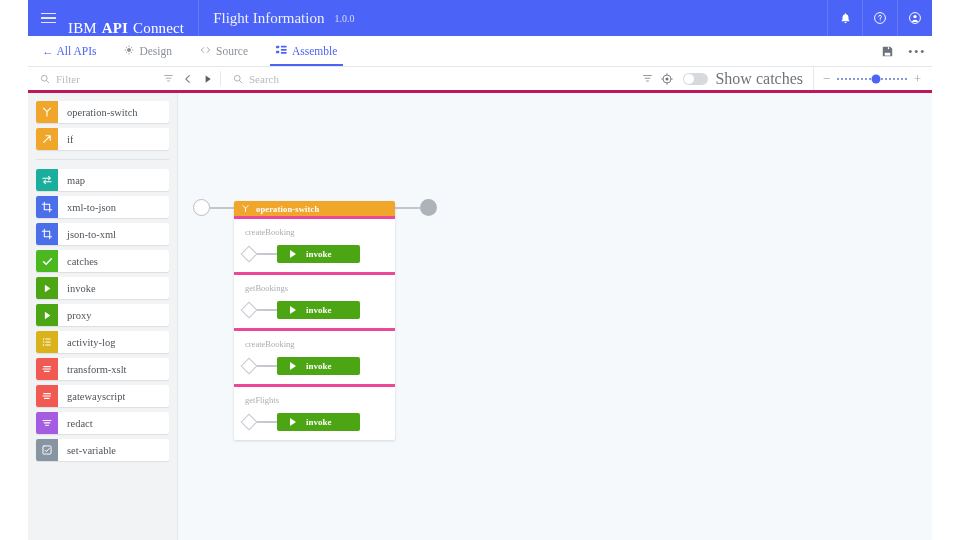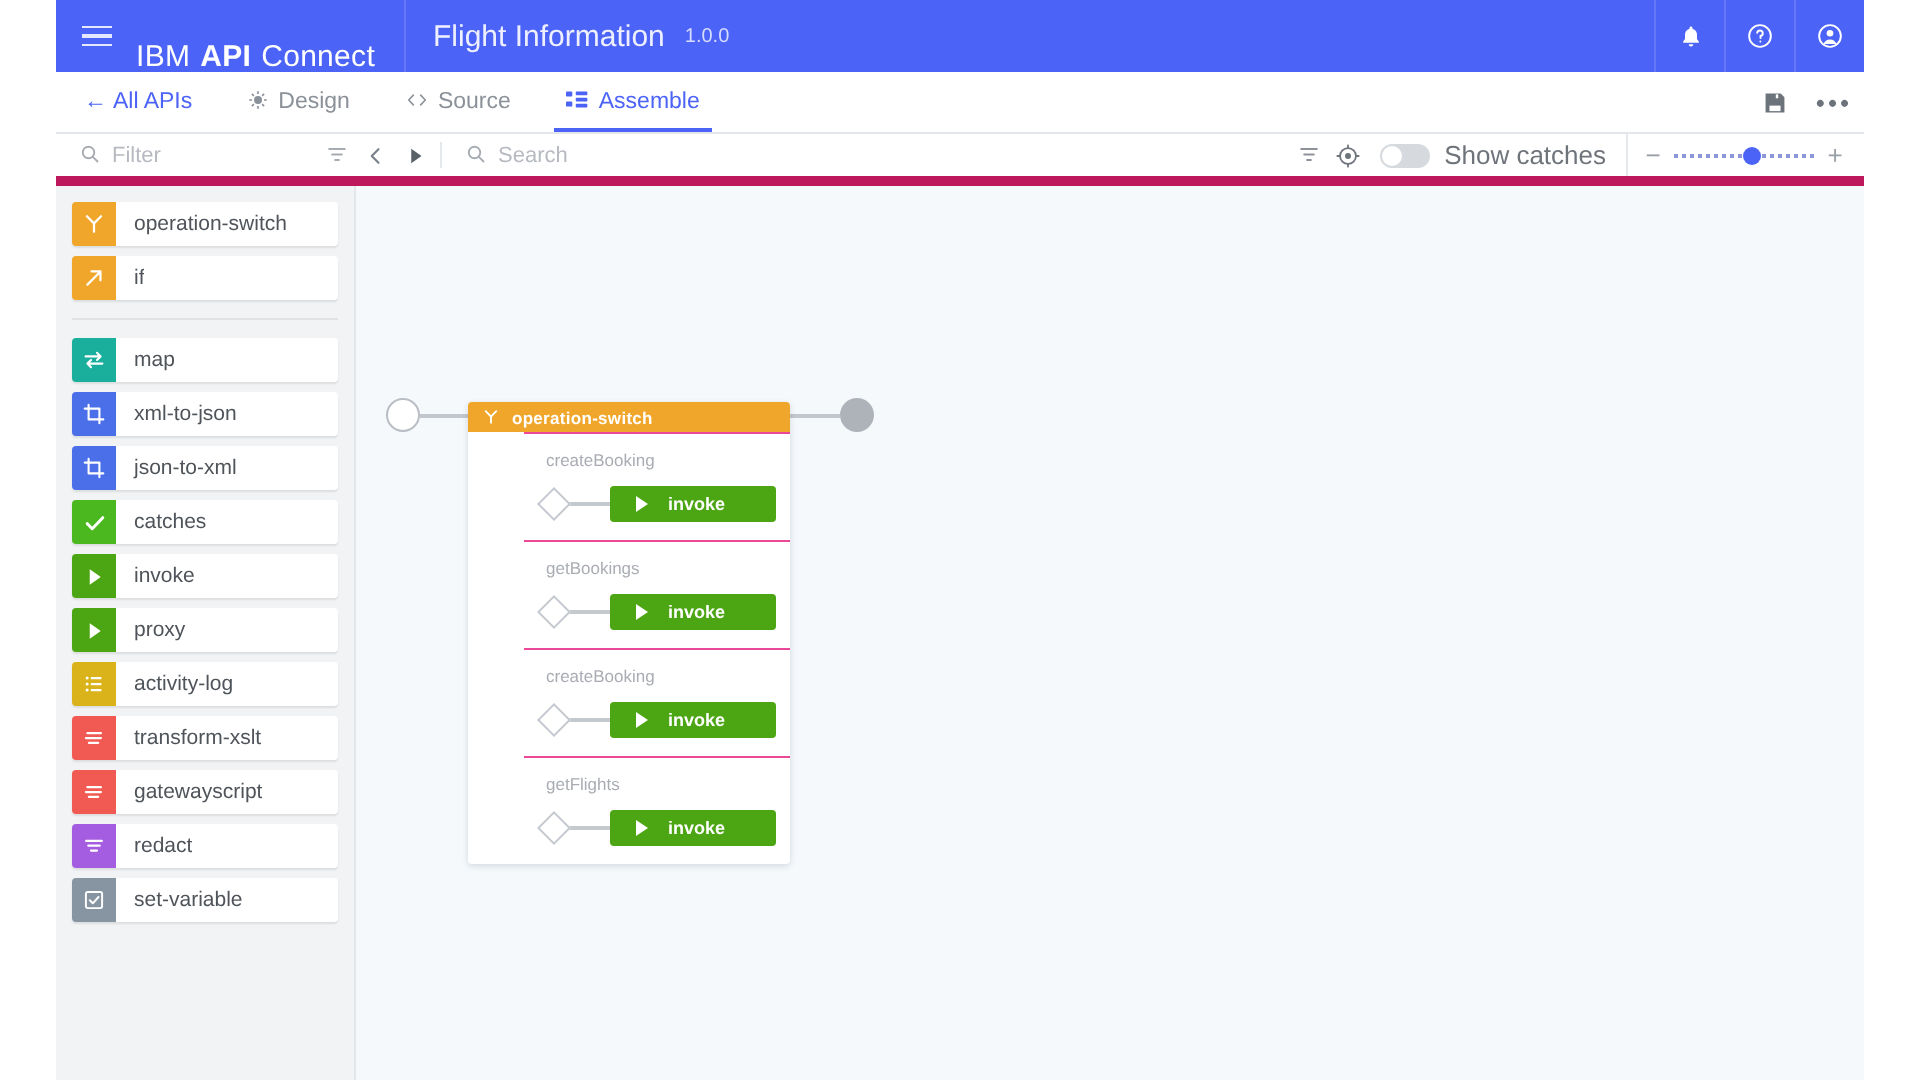--- a/index.html
+++ b/index.html
@@ -7,21 +7,21 @@
     width: 960px; height: 540px;
     background: #ffffff;
     font-family: "Liberation Sans", sans-serif;
     overflow: hidden;
   }
   .app {
     position: absolute;
     left: 28px; top: 0;
     width: 904px; height: 540px;
     background: #f5f9fc;
-    display: flex; flex-direction: column;
+    display: flex; flex-direction: column; font-family: Liberation Serif, serif;
   }
 
   
   .header {
     height: 36px; flex: 0 0 36px;
     background: #4b63f6;
     display: flex; align-items: center;
     color: #ffffff;
   }
   .hamburger {
@@ -76,21 +76,21 @@
   .nav-action {
     display: flex; align-items: center; justify-content: center;
     width: 30px; cursor: pointer; color: #6d737b;
   }
   .dots { letter-spacing: 1.5px; font-size: 13px; color: #6d737b; line-height: 1; }
 
   
   .toolbar {
     height: 26px; flex: 0 0 26px;
     background: #ffffff;
-    border-bottom: 5px solid #be185d;
+    border-bottom: 3px solid #be185d;
     display: flex; align-items: stretch;
   }
   .tb-search {
     display: flex; align-items: center; gap: 6px;
     padding-left: 12px; width: 130px;
   }
   .tb-search input {
     border: 0; outline: 0; font-size: 11px; color: #55595f;
     font-family: inherit; background: transparent; width: 100%;
   }
@@ -107,21 +107,21 @@
     cursor: pointer;
   }
   .toggle {
     width: 25px; height: 12px; border-radius: 6px;
     background: #d6dade; position: relative; flex: 0 0 auto;
   }
   .toggle::after {
     content: ""; position: absolute; left: 1px; top: 1px;
     width: 10px; height: 10px; border-radius: 50%; background: #ffffff;
   }
-  .toggle-label { font-size: 13px; color: #6f747b; white-space: nowrap; }
+  .toggle-label { font-size: 16px; color: #6f747b; white-space: nowrap; }
   .zoom-wrap {
     display: flex; align-items: center; gap: 6px;
     padding: 0 10px 0 8px; border-left: 1px solid #e6e9ec;
   }
   .zoom-sign { font-size: 13px; color: #9aa0a7; cursor: pointer; line-height: 1; width: 9px; text-align: center; }
   .zoom-track {
     width: 70px; height: 10px; position: relative;
     display: flex; align-items: center; cursor: pointer;
   }
   .zoom-track::before {
@@ -195,21 +195,21 @@
   .switch-head {
     height: 15px; background: #f0a62a;
     display: flex; align-items: center; gap: 6px;
     padding: 0 7px;
   }
   .switch-head .sh-ico { display: flex; align-items: center; }
   .switch-title {
     font-size: 8.5px; font-weight: 700; color: #ffffff;
     letter-spacing: .15px; white-space: nowrap;
   }
-  .case-row { padding: 8px 0 9px 0; border-top: 1px solid #ec4899; margin-left: 28px; }
+  .case-row { padding: 8px 0 9px 0; border-top: 3px solid #ec4899; }
   .case-row:first-of-type { border-top: 0; }
   .case-label {
     font-size: 8.5px; color: #a9adb3; padding-left: 11px; margin-bottom: 8px;
     white-space: nowrap;
   }
   .case-flow {
     display: flex; align-items: center; padding-left: 9px; position: relative;
   }
   .diamond {
     width: 12px; height: 12px; flex: 0 0 12px;

